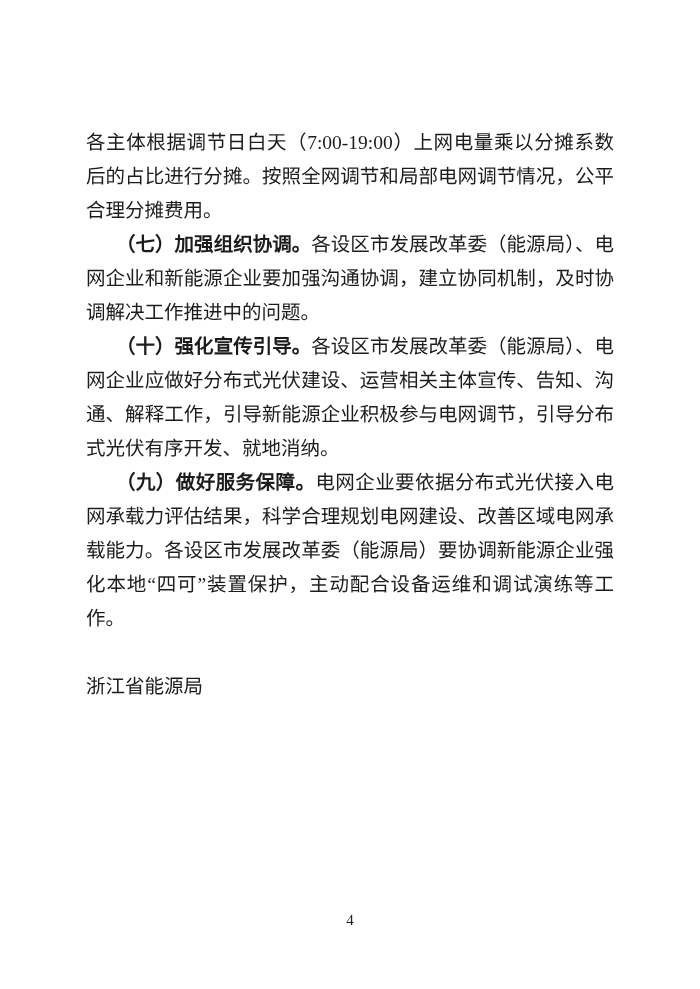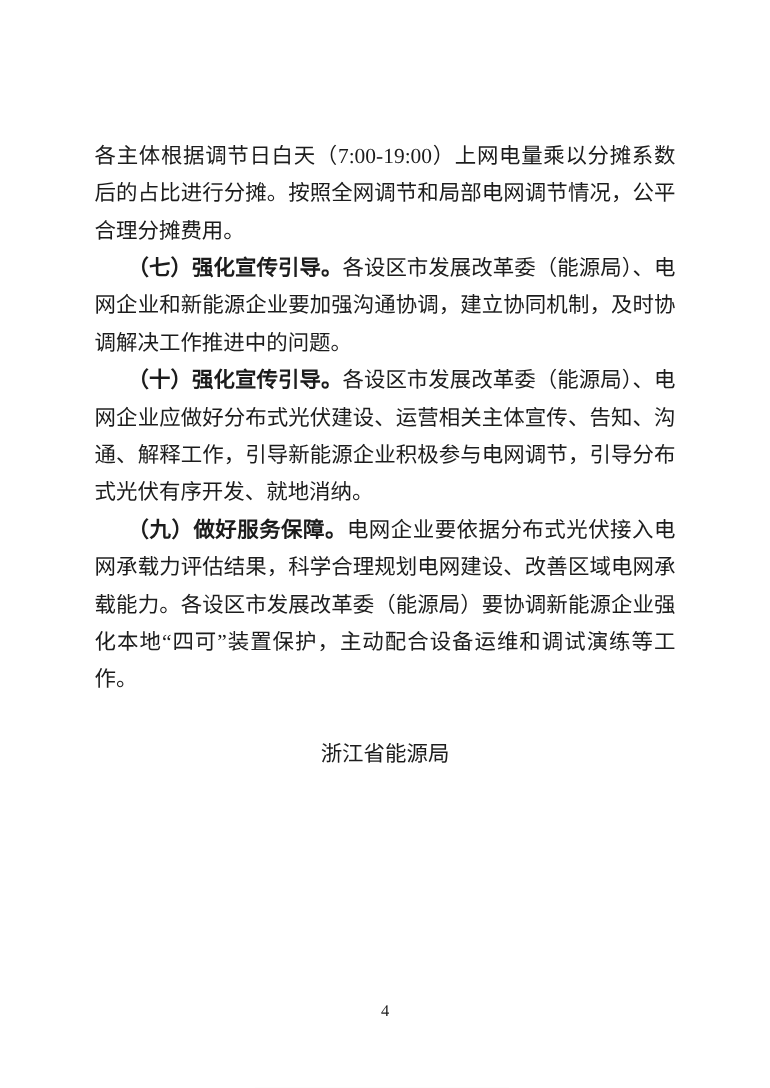--- a/index.html
+++ b/index.html
@@ -48,21 +48,21 @@
   }
   .attachment-line {
     margin-top: 34px !important;
     text-indent: 40px;
   }
   .attachment-label {
     margin-right: 6px;
   }
   .signature-line {
     margin-top: 34px !important;
-    text-align: center;
+    text-align: left;
     padding-right: 48px;
     text-indent: 0;
   }
   .page-number {
     position: absolute;
     top: 908px;
     left: 0;
     width: 100%;
     text-align: center;
     font-size: 15px;
@@ -73,21 +73,21 @@
 </head>
 <body>
 
 <div class="page">
   <div class="content">
 
     <p class="para-continuation">各主体根据调节日白天（7:00-19:00）上网电量乘以分摊系数后的占比进行分摊。按照全网调节和局部电网调节情况，公平合理分摊费用。</p>
 
 
     <p class="clause">
-      <span class="clause-lead">（七）强化宣传引导。</span><span>各设区市发展改革委（能源局）、电网企业和新能源企业要加强沟通协调，建立协同机制，及时协调解决工作推进中的问题。</span>
+      <span class="clause-lead">（七）加强组织协调。</span><span>各设区市发展改革委（能源局）、电网企业和新能源企业要加强沟通协调，建立协同机制，及时协调解决工作推进中的问题。</span>
     </p>
 
 
     <p class="clause">
       <span class="clause-lead">（十）强化宣传引导。</span><span>各设区市发展改革委（能源局）、电网企业应做好分布式光伏建设、运营相关主体宣传、告知、沟通、解释工作，引导新能源企业积极参与电网调节，引导分布式光伏有序开发、就地消纳。</span>
     </p>
 
     <p class="clause">
       <span class="clause-lead">（九）做好服务保障。</span><span>电网企业要依据分布式光伏接入电网承载力评估结果，科学合理规划电网建设、改善区域电网承载能力。各设区市发展改革委（能源局）要协调新能源企业强化本地“四可”装置保护，主动配合设备运维和调试演练等工作。</span>
     </p>

